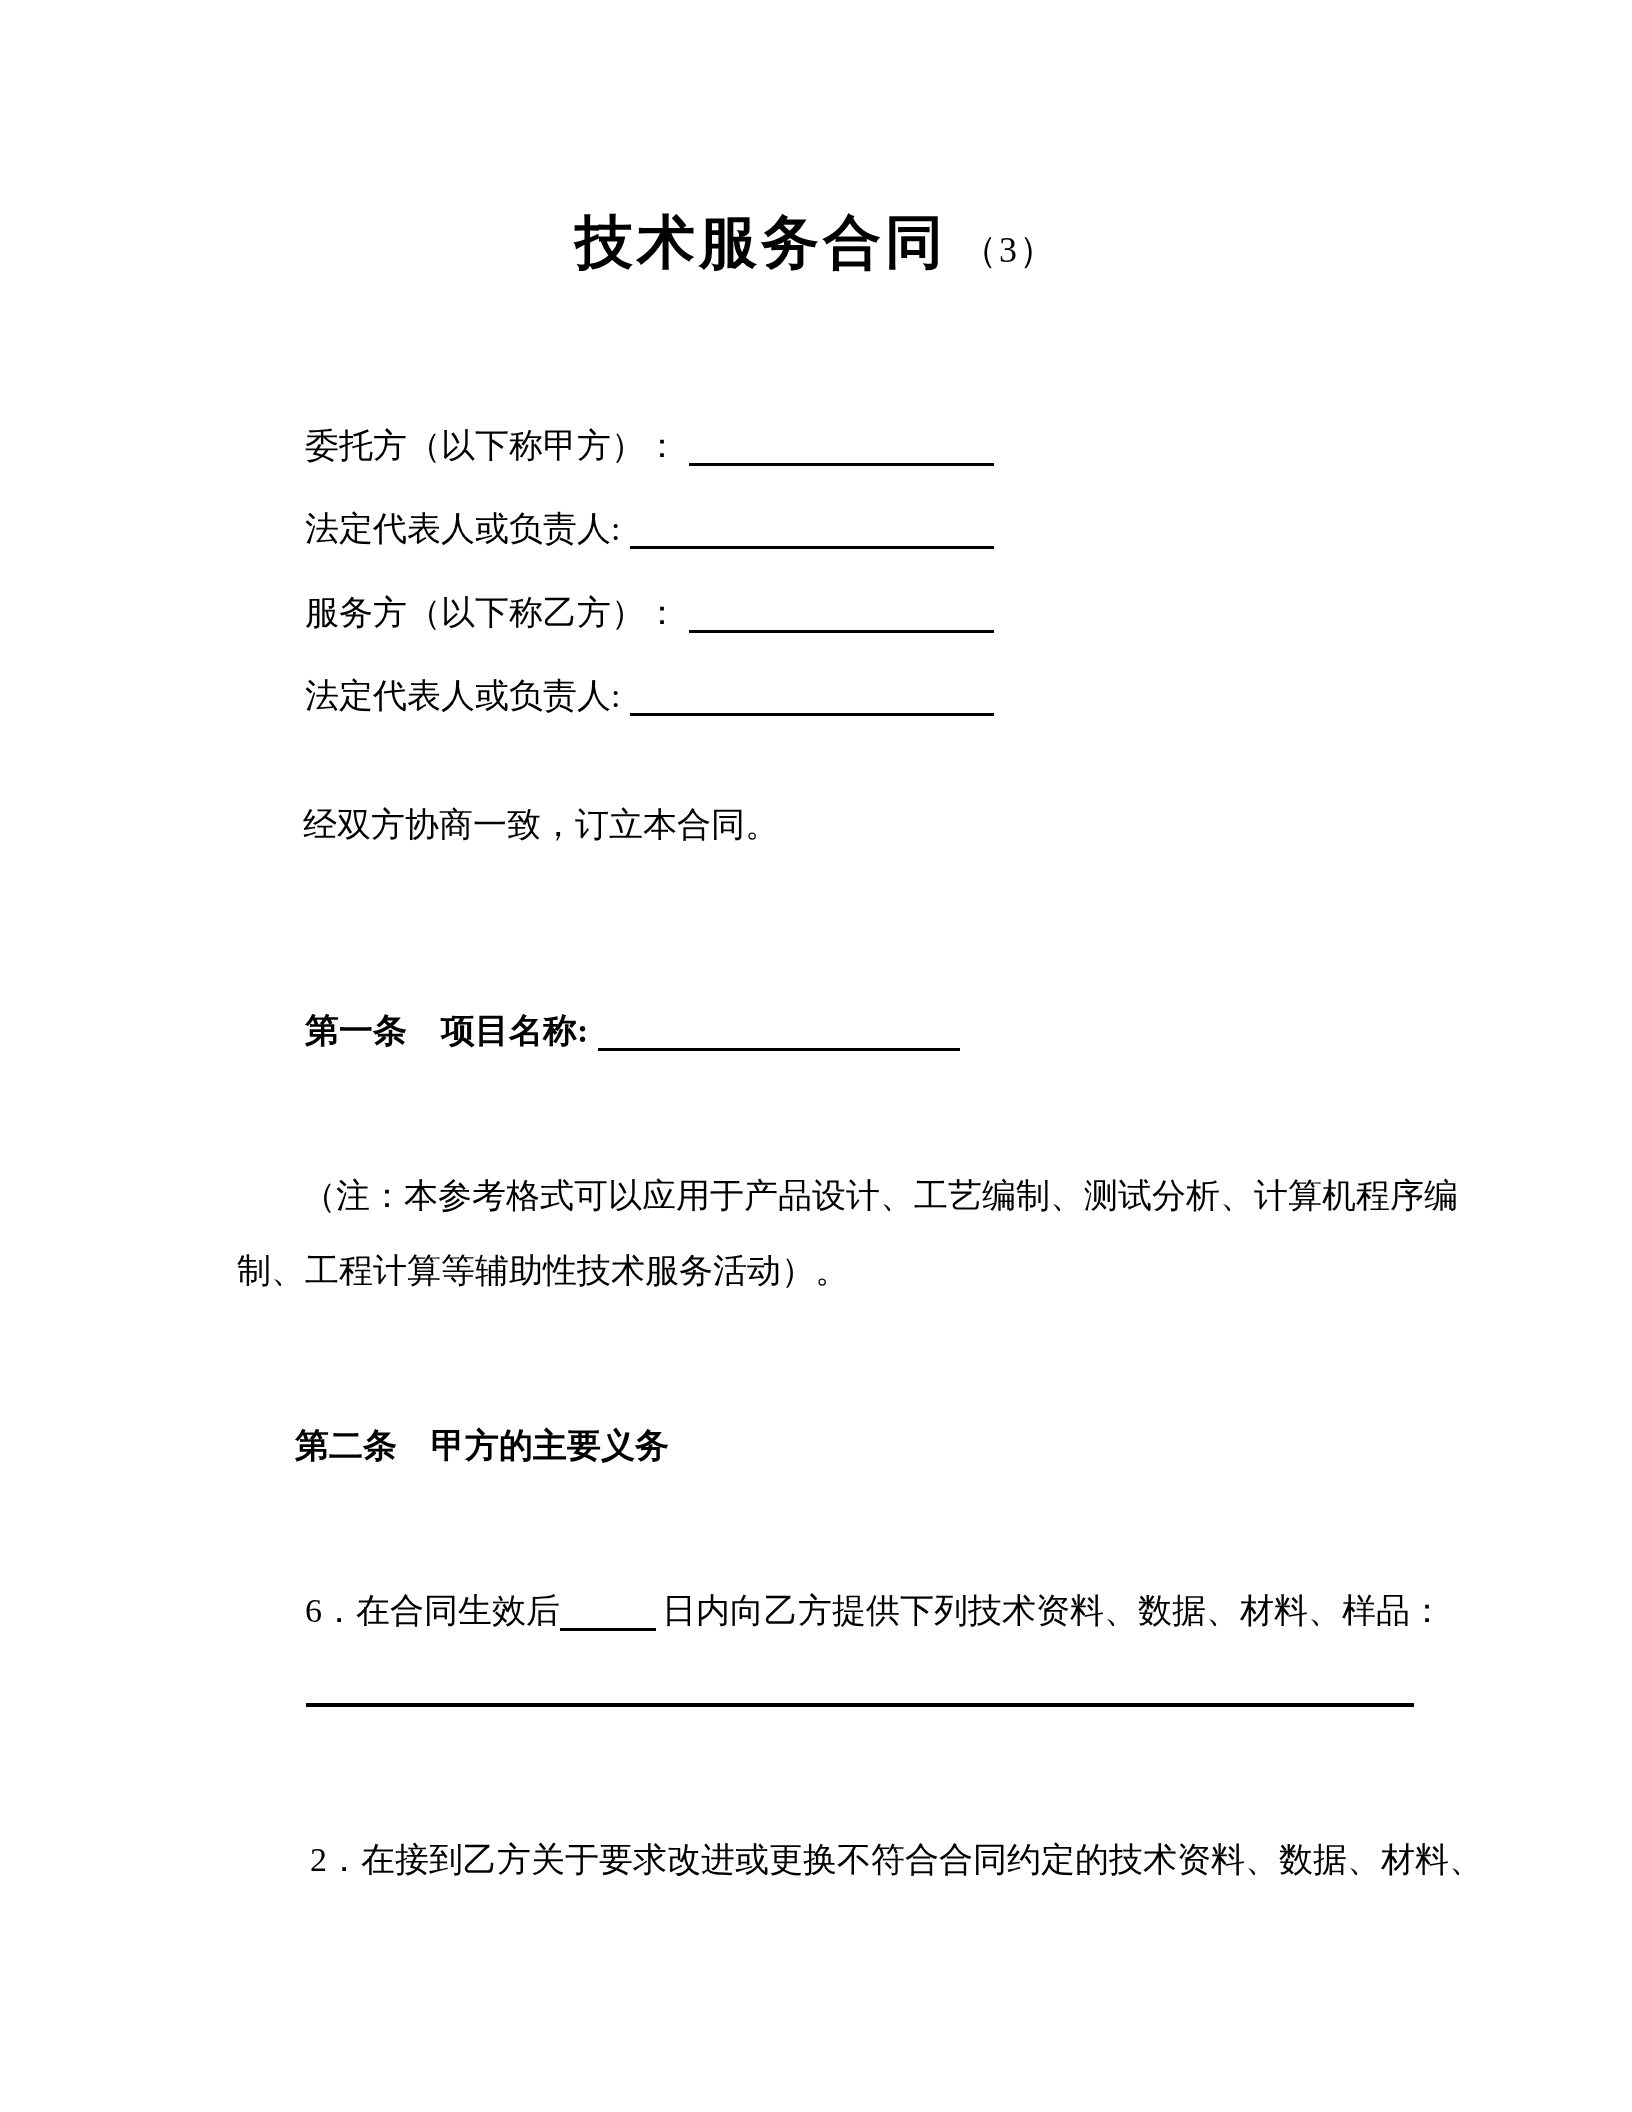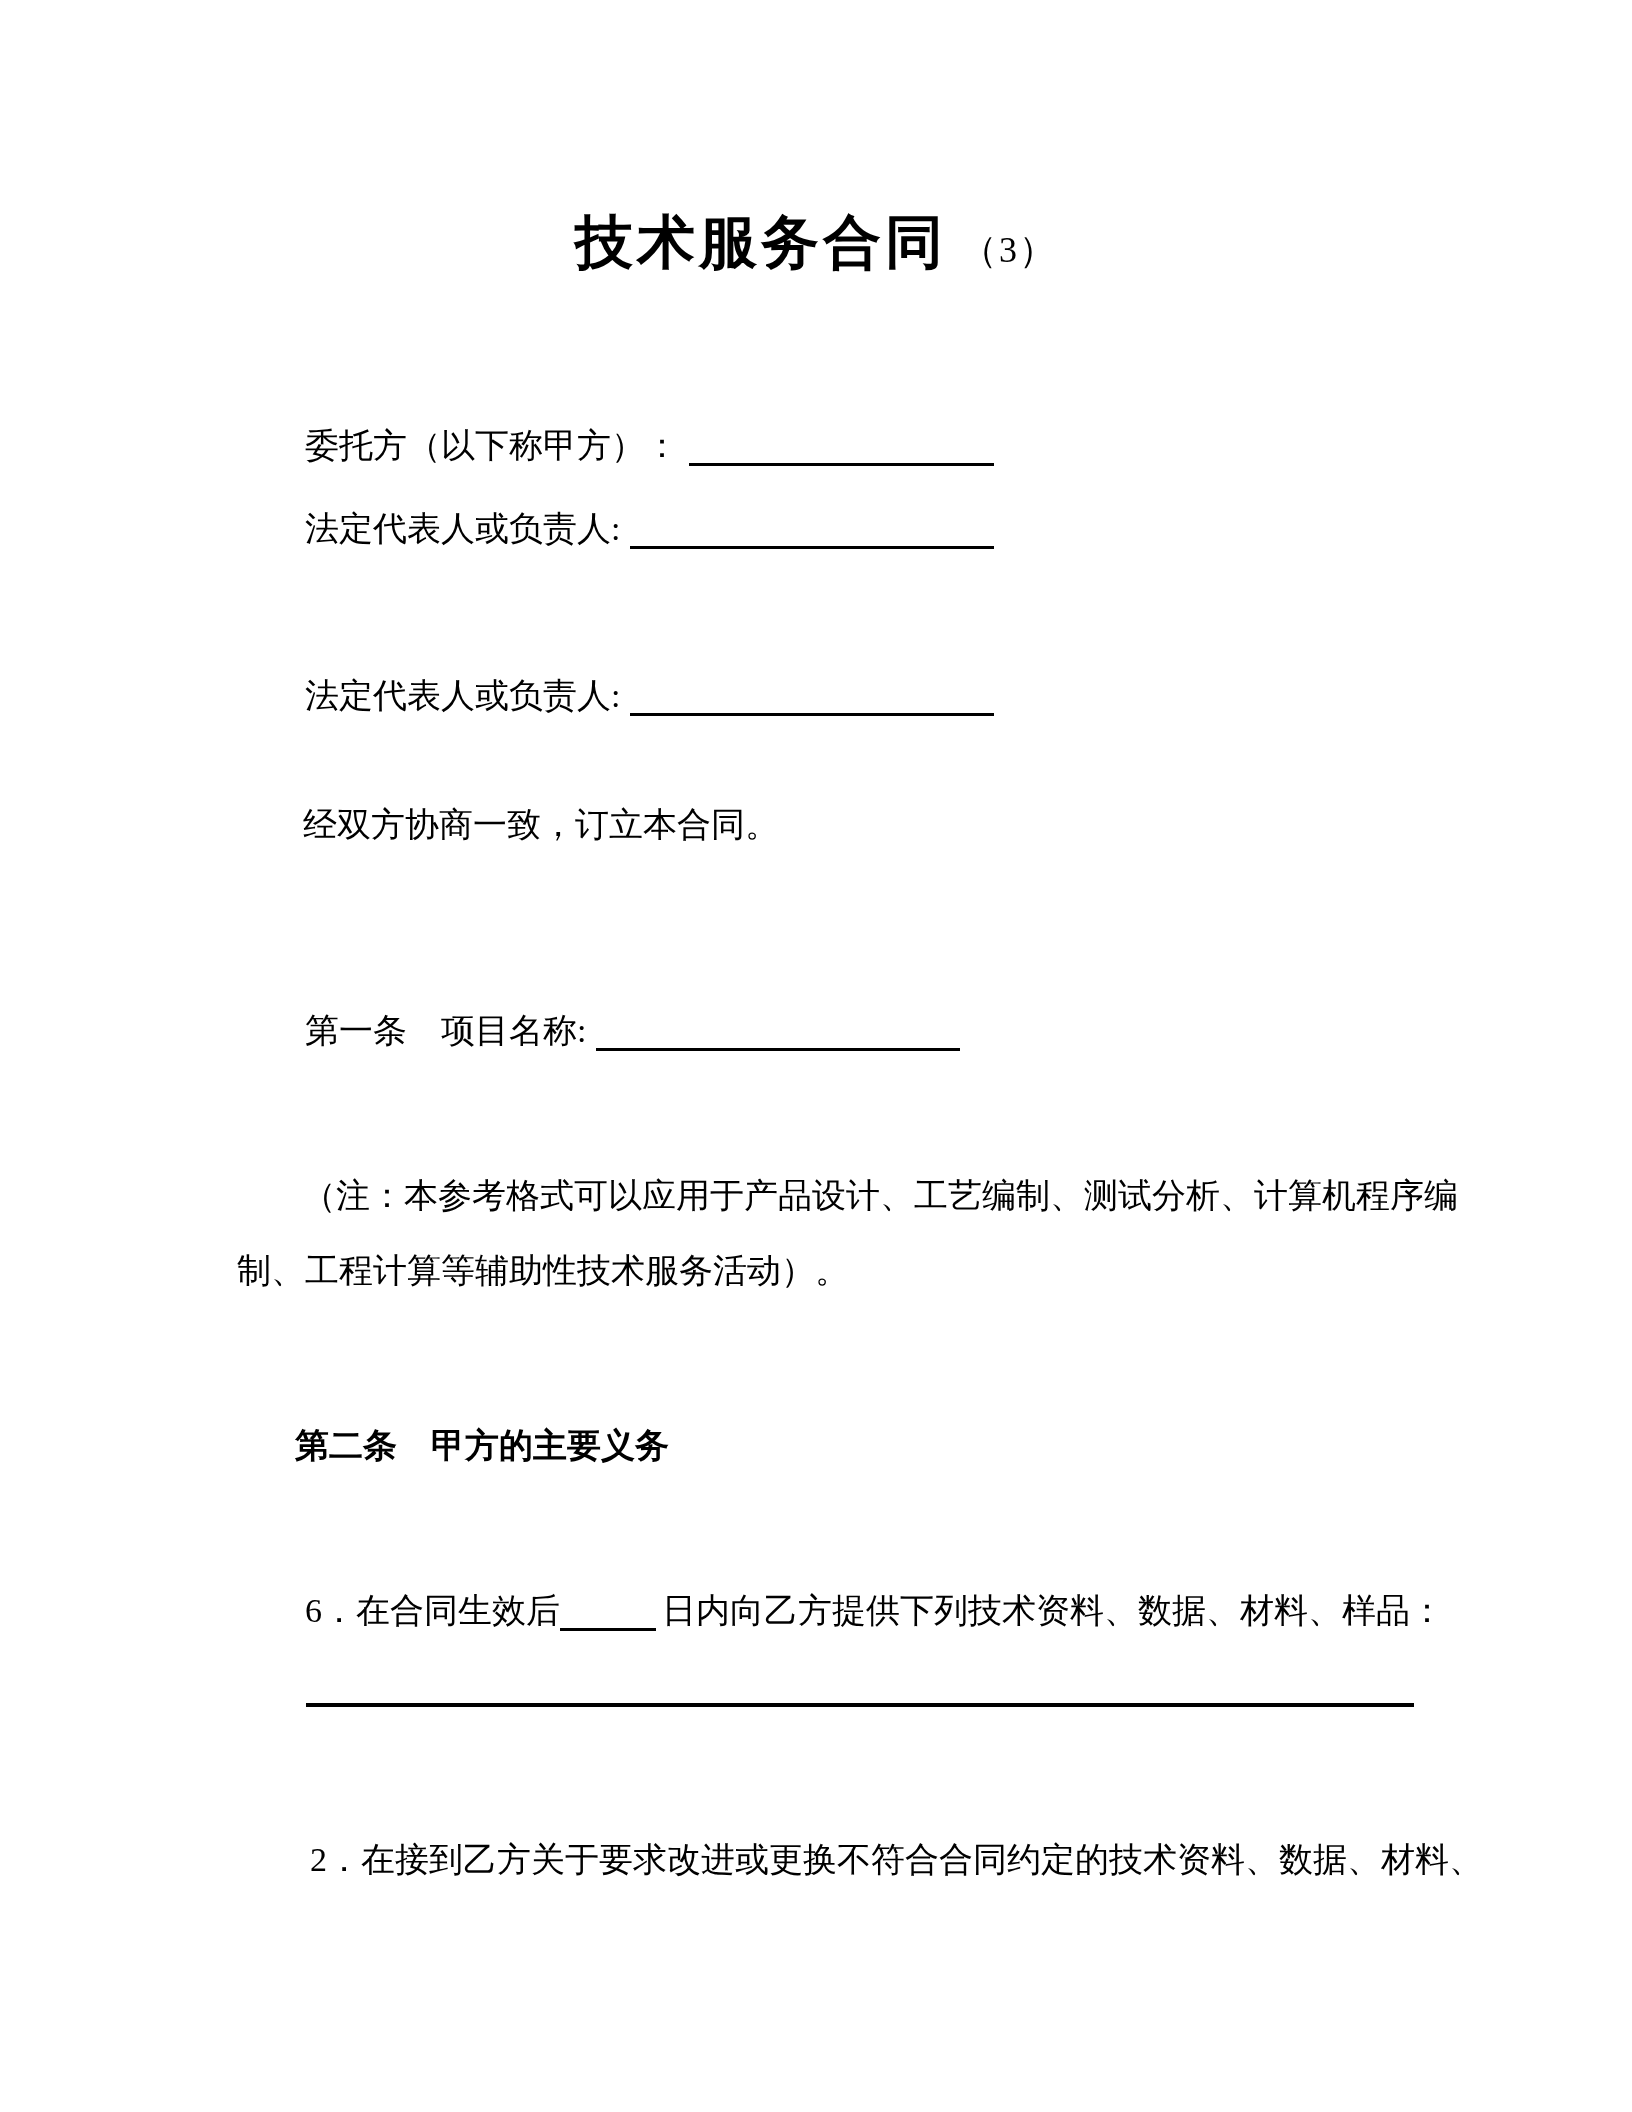--- a/index.html
+++ b/index.html
@@ -84,29 +84,33 @@
   <div class="form-line" style="top:426px;left:305px;width:689px;">
     <span class="label">委托方（以下称甲方）：</span>
     <span class="blank"></span>
   </div>
 
   <div class="form-line" style="top:509px;left:305px;width:689px;">
     <span class="label">法定代表人或负责人:</span>
     <span class="blank"></span>
   </div>
 
+  <div class="form-line" style="top:593px;left:305px;width:689px;">
+    <span class="label">服务方（以下称乙方）：</span>
+    <span class="blank"></span>
+  </div>
 
   <div class="form-line" style="top:676px;left:305px;width:689px;">
     <span class="label">法定代表人或负责人:</span>
     <span class="blank"></span>
   </div>
 
   <div class="line" style="top:805px;left:303px;">经双方协商一致，订立本合同。</div>
 
-  <div class="form-line" style="top:1011px;left:305px;width:655px;">
+  <div class="form-line" style="top:1011px;left:305px;width:655px;font-weight:bold;">
     <span class="label">第一条　项目名称:</span>
     <span class="blank"></span>
   </div>
 
   <div class="line" style="top:1251px;left:237px;">制、工程计算等辅助性技术服务活动）。</div>
   <div class="line" style="top:1176px;left:302px;">（注：本参考格式可以应用于产品设计、工艺编制、测试分析、计算机程序编</div>
 
   <div class="line" style="top:1426px;left:295px;font-weight:bold;">第二条　甲方的主要义务</div>
 
   <div class="form-line" style="top:1591px;left:305px;width:1110px;">

